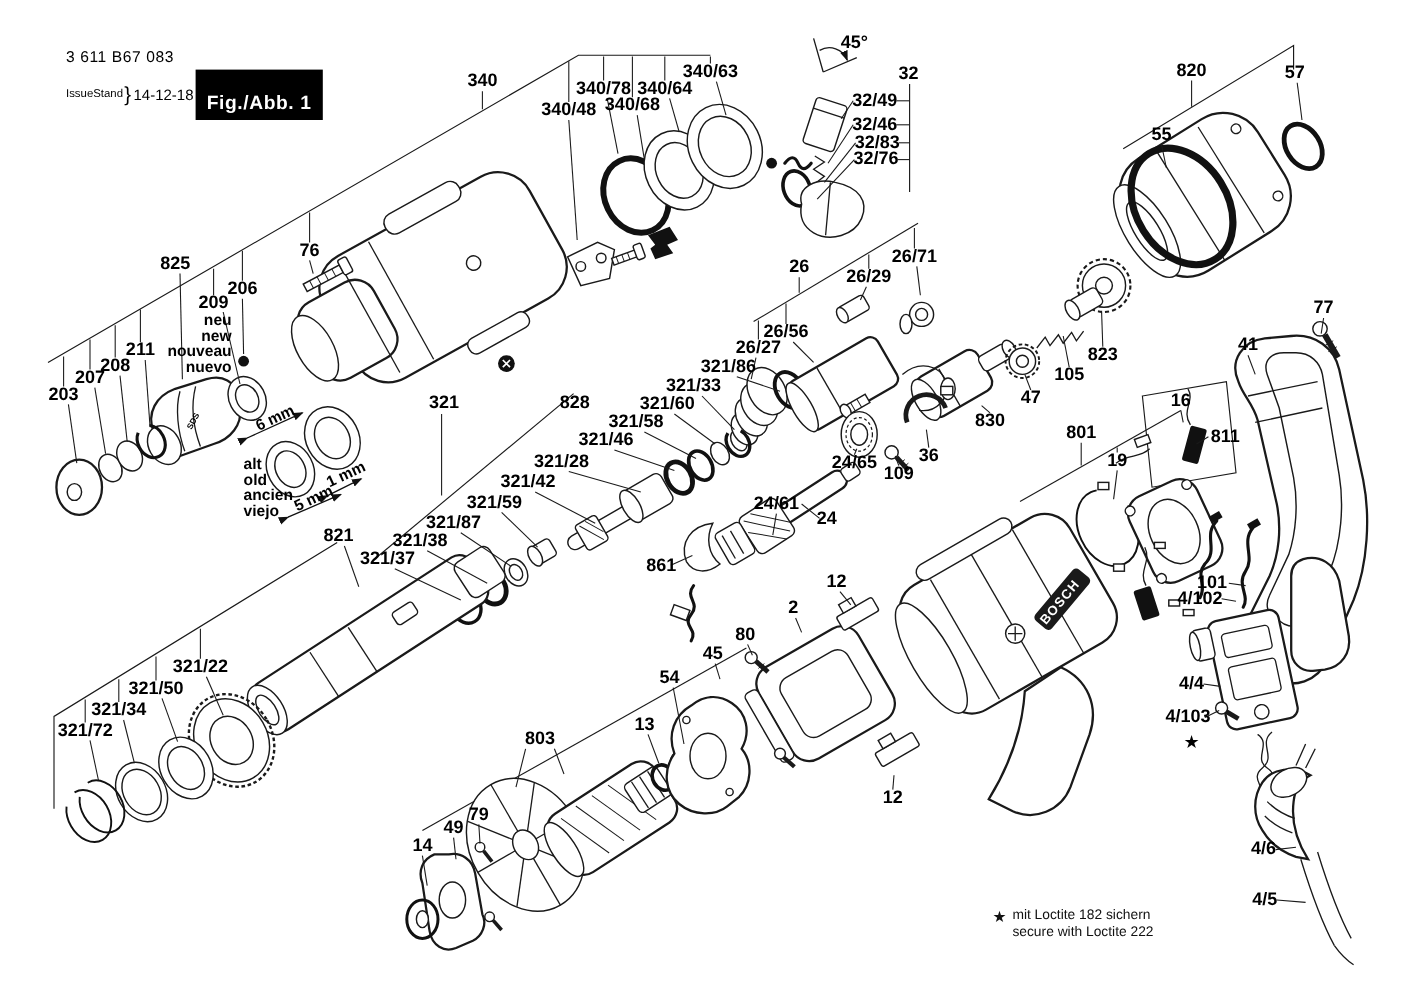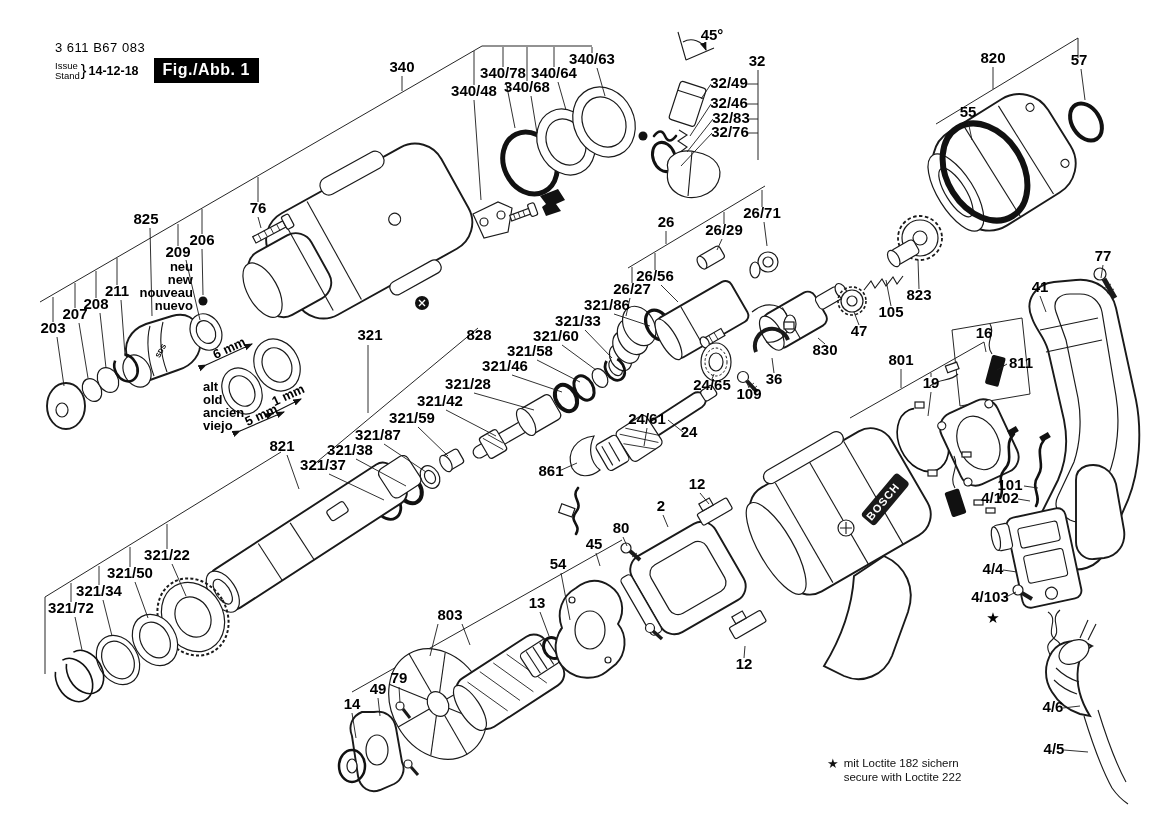--- a/index.html
+++ b/index.html
@@ -3,25 +3,25 @@
 <meta charset="utf-8">
 <style>
   html,body{margin:0;padding:0;background:#fff;}
   body{width:1169px;height:826px;position:relative;overflow:hidden;
        font-family:"Liberation Sans","DejaVu Sans",sans-serif;color:#000;}
   #stage{position:absolute;left:0;top:0;width:1169px;height:826px;}
   svg{position:absolute;left:0;top:0;}
   .hdr{position:absolute;left:55px;top:40px;}
   .pn{font-size:13px;font-weight:normal;letter-spacing:.5px;}
   .issue-row{display:flex;align-items:center;margin-top:3px;}
-  .is-col{display:flex;flex-direction:column;font-size:9.5px;line-height:10px;}
+  .is-col{display:flex;flex-direction:row;font-size:9.5px;line-height:10px;}
   .brace{font-size:17px;font-weight:400;margin:0 2px 0 1px;}
-  .date{font-size:12.5px;font-weight:bold;margin-right:15px;}
+  .date{font-size:12.5px;font-weight:normal;margin-right:2px;}
   .figbox{background:#000;color:#fff;font-size:16px;font-weight:bold;
-          padding:3px 9px 4px 9px;letter-spacing:.5px;}
+          padding:20px 9px 4px 9px;letter-spacing:.5px;}
   .foot-left{position:absolute;left:55px;top:736px;font-size:11.5px;line-height:13.5px;color:#111;}
   .foot-right{position:absolute;left:827px;top:757px;font-size:11.5px;line-height:13.5px;color:#111;display:flex;}
   .foot-star{font-size:13px;margin-right:5px;}
   
   .p1{fill:#fff;stroke:#1a1a1a;stroke-width:1.2;}
   .p2{fill:#fff;stroke:#1a1a1a;stroke-width:1.9;}
   .ln{fill:none;stroke:#1a1a1a;stroke-width:1.1;}
   .oring{fill:none;stroke:#111;}
   .blk{fill:#111;stroke:none;}
   .wire{fill:none;stroke:#111;stroke-width:2.6;stroke-linecap:round;}

